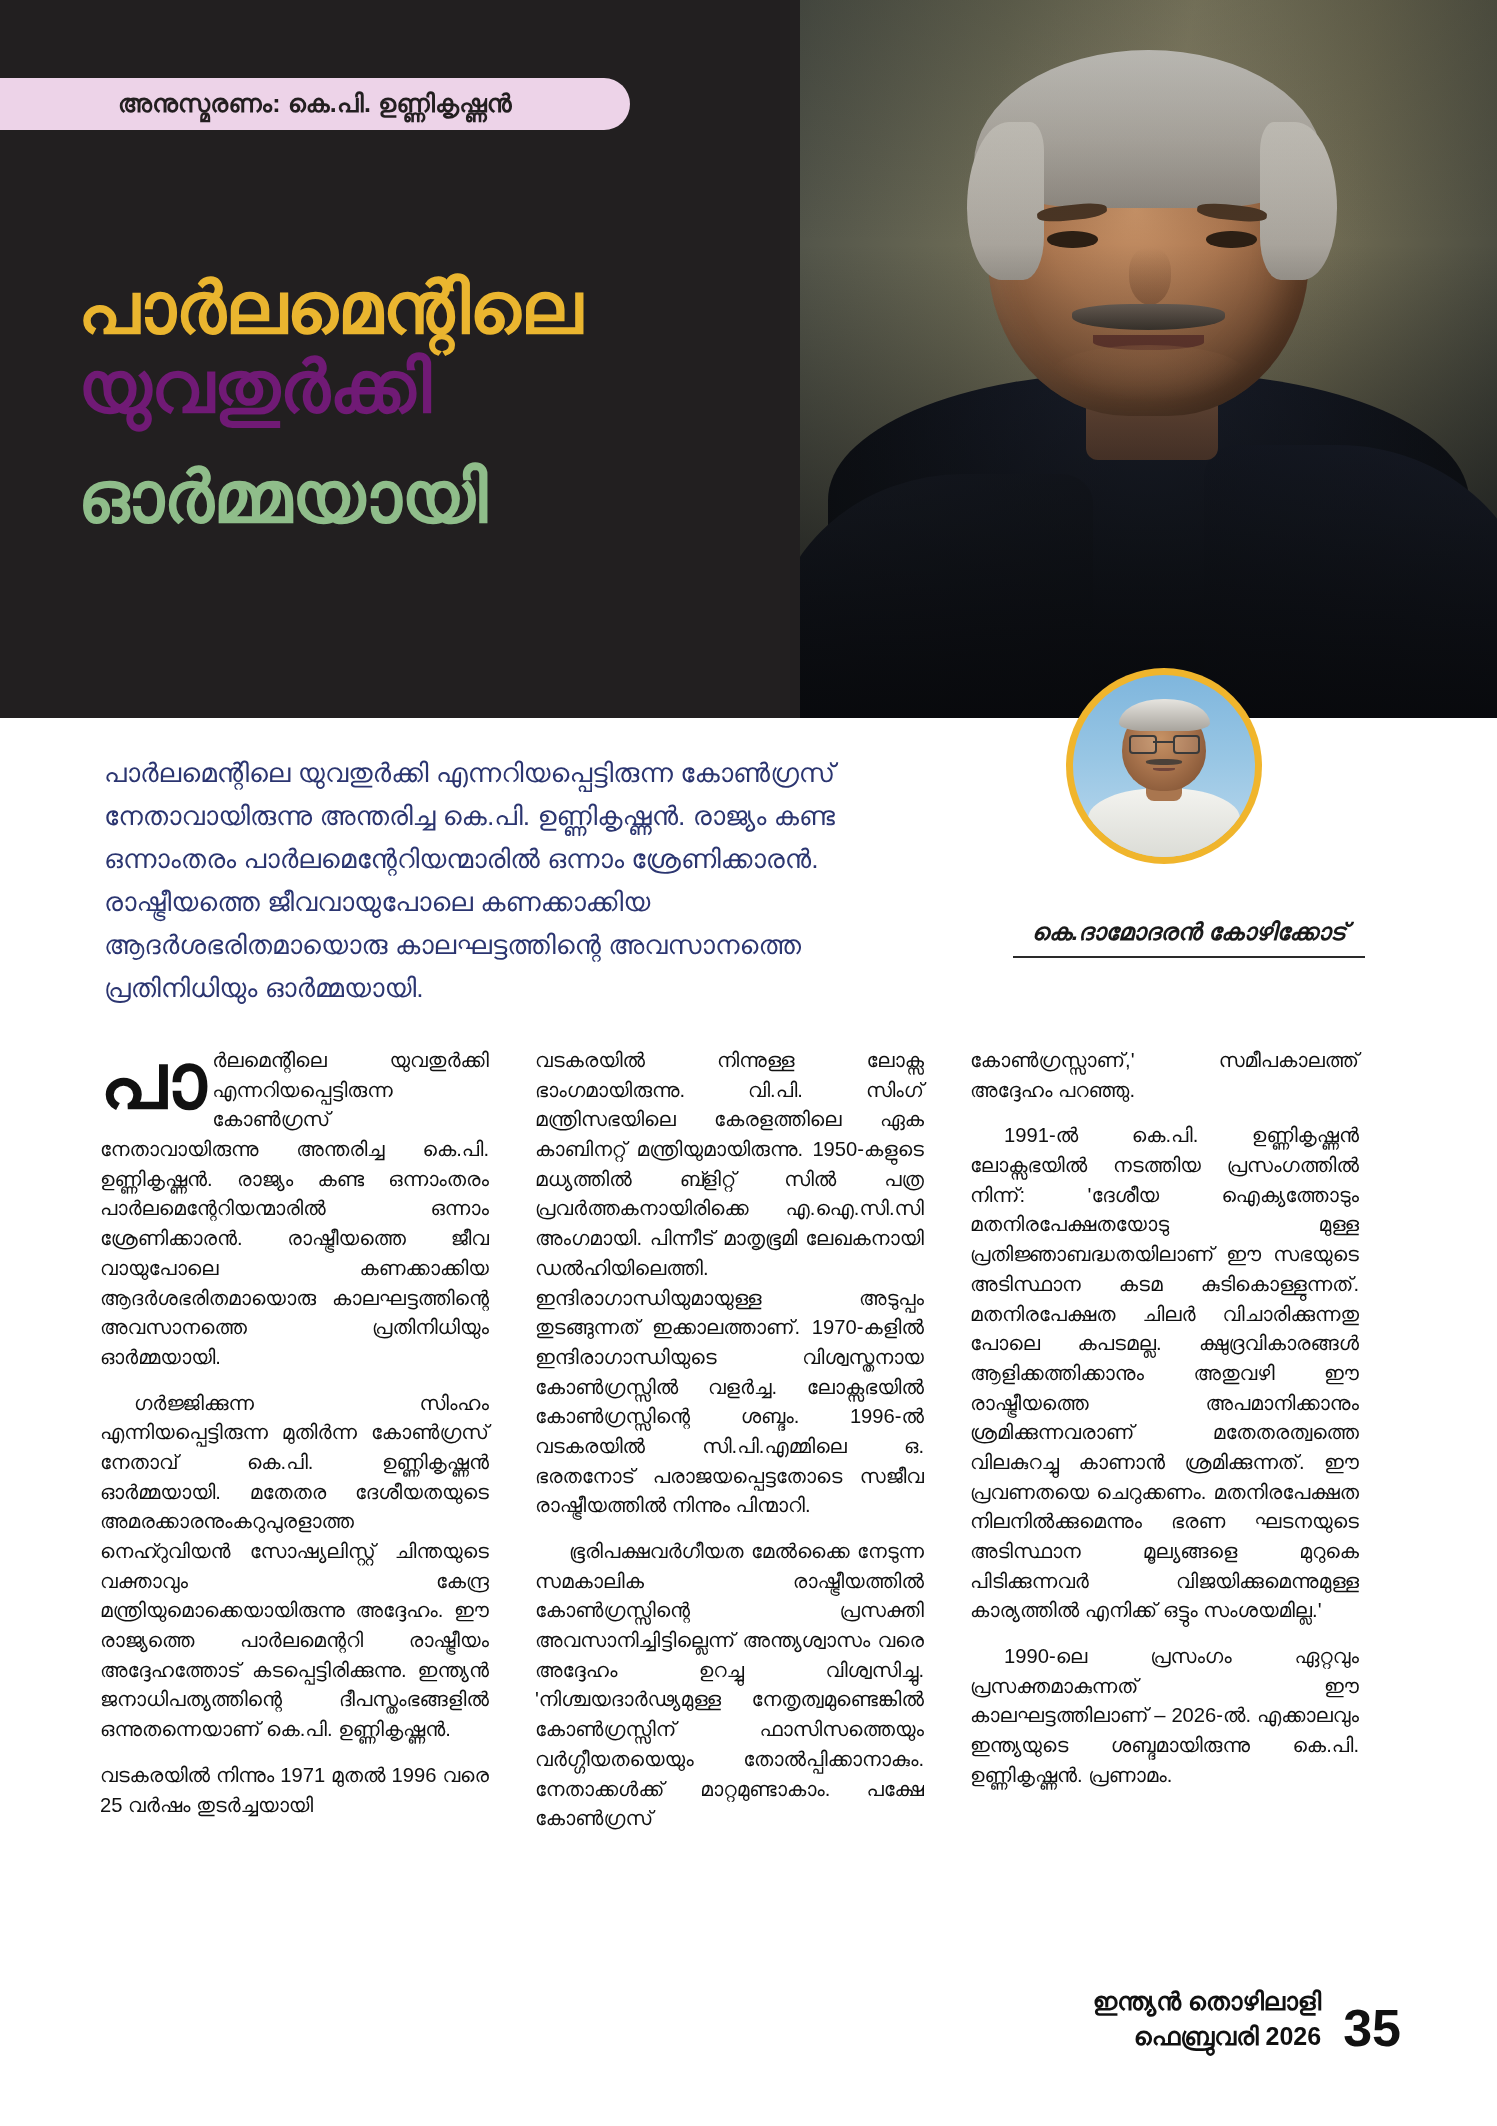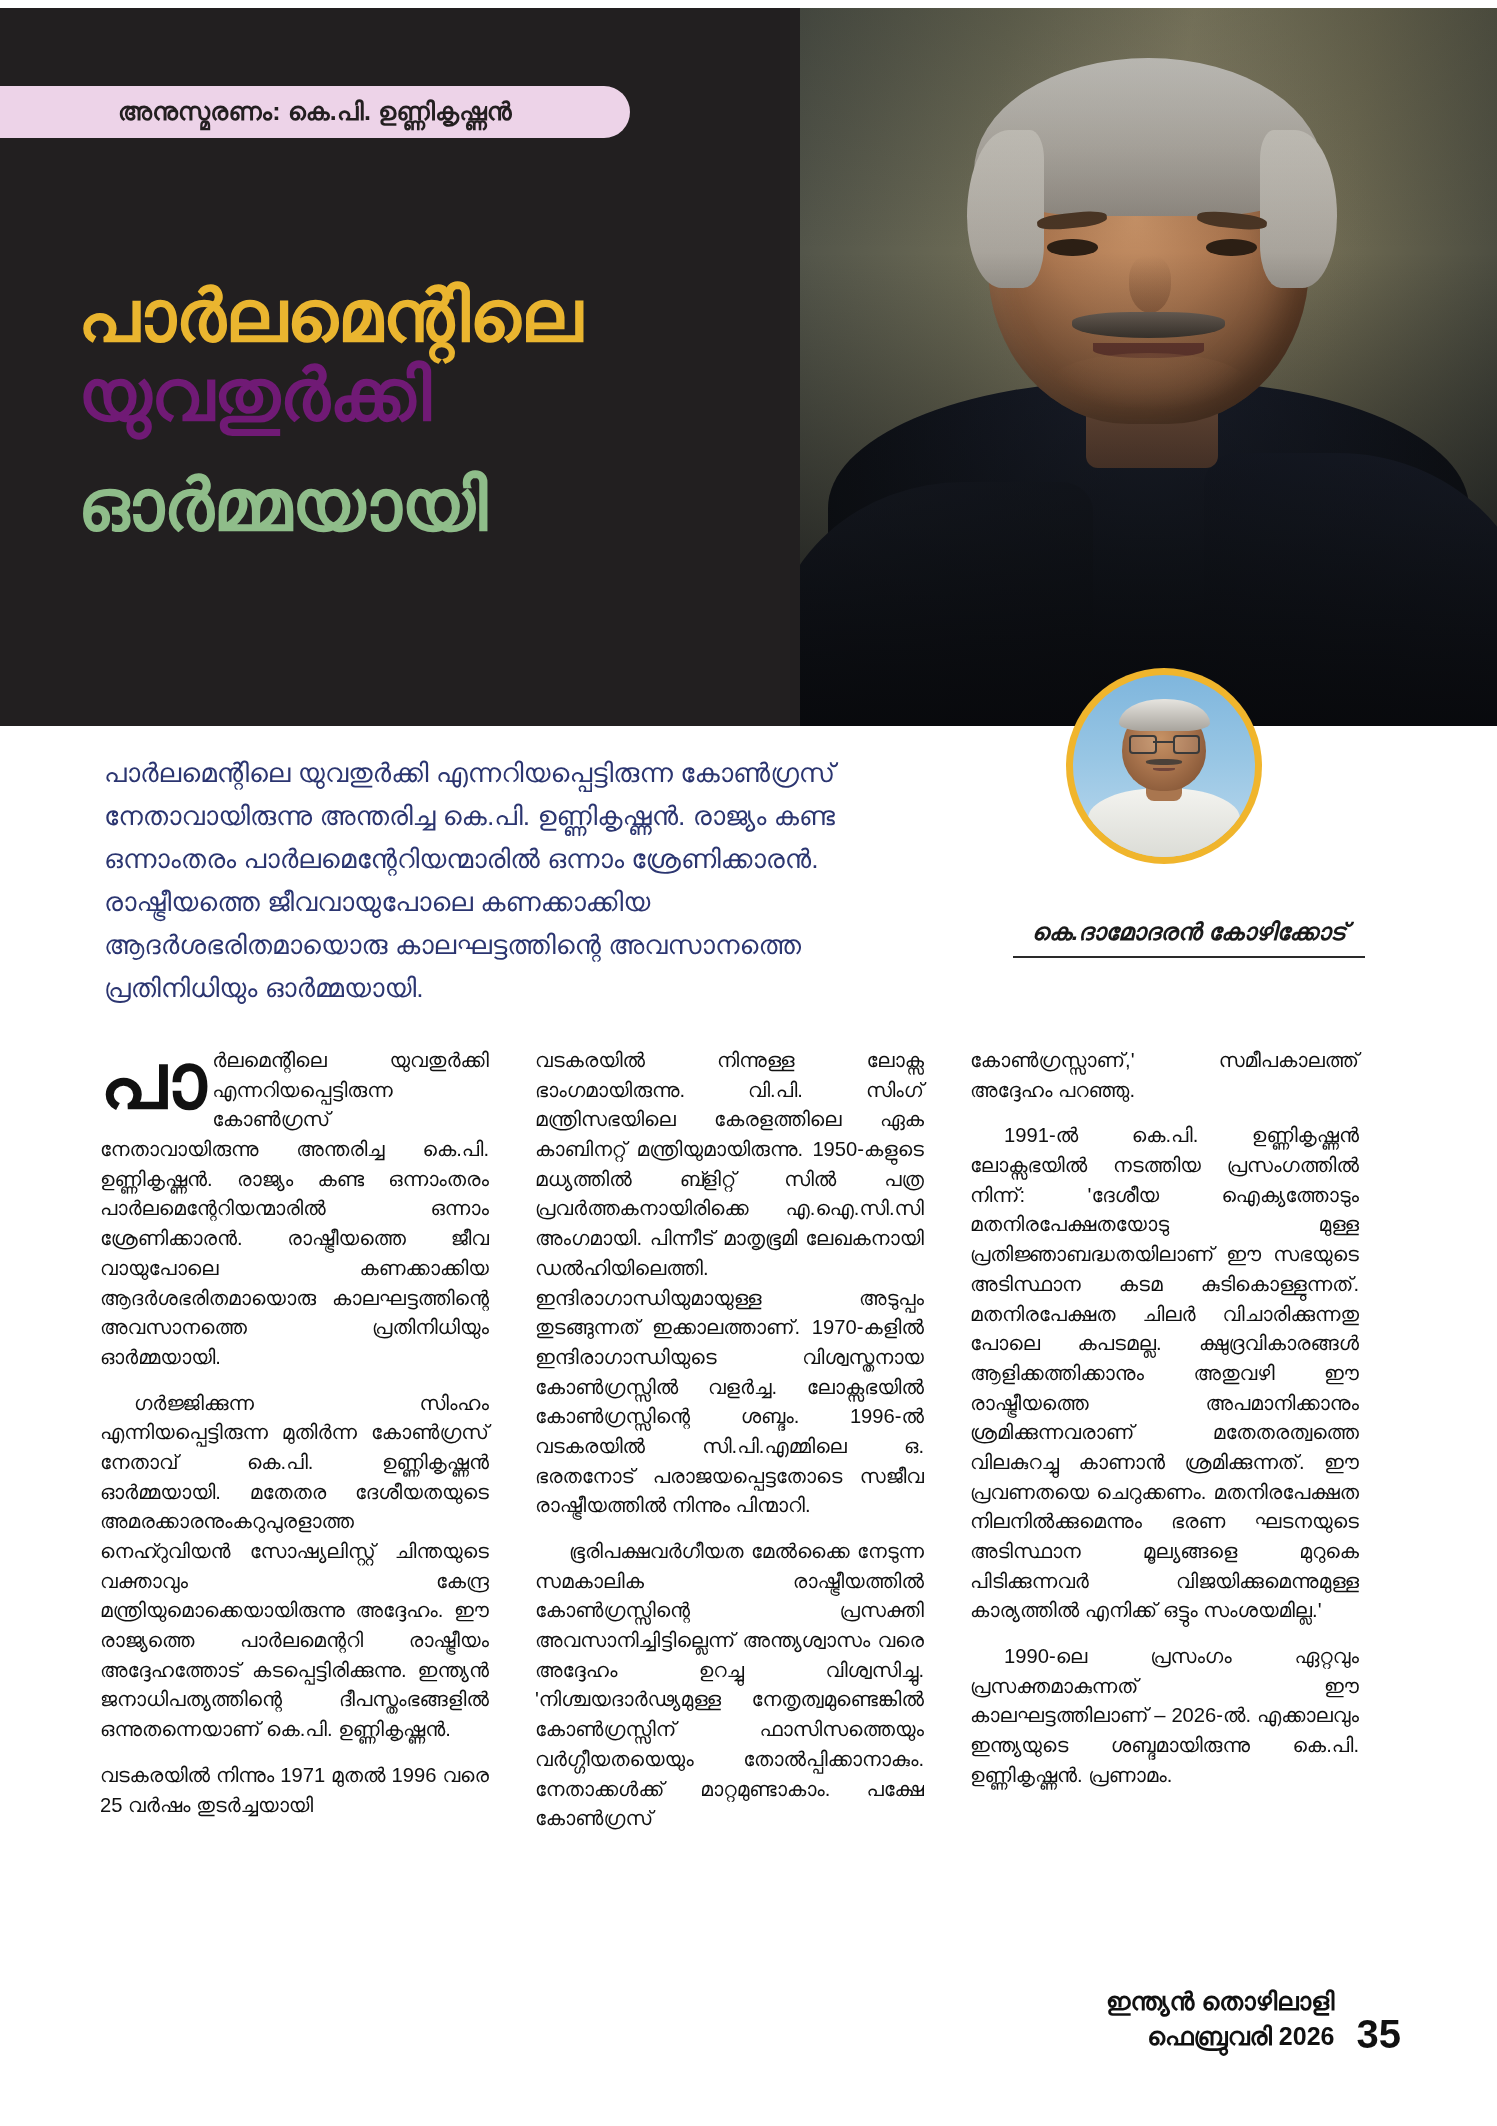--- a/index.html
+++ b/index.html
@@ -8,21 +8,21 @@
     width:1497px;height:2126px;
     background:#ffffff;
     font-family:"Liberation Sans","DejaVu Sans",sans-serif;
     color:#1a1a1a;
     overflow:hidden;
     position:relative;
   }
   .page{position:relative;width:1497px;height:2126px;background:#fff;}
 
   
-  .hero{position:absolute;left:0;top:8px;width:1389px;height:718px;}
+  .hero{position:absolute;left:0;top:0;width:1389px;height:718px;}
   .hero-dark{
     position:absolute;left:0;top:0;width:800px;height:718px;
     background:#221f20;
   }
   .kicker-band{
     position:absolute;left:0;top:78px;width:630px;height:52px;
     background:#edd3e8;
     border-radius:0 26px 26px 0;
     display:flex;align-items:center;
   }
@@ -223,21 +223,21 @@
 
   
   .footer{
     position:absolute;right:96px;bottom:74px;
     display:flex;align-items:flex-end;gap:22px;
   }
   .footer-txt{text-align:right;line-height:1.3;}
   .footer-mag{font-size:25px;font-weight:700;color:#111;}
   .footer-date{font-size:25px;font-weight:600;color:#111;margin-top:2px;}
   .footer-page{
-    font-size:40px;font-weight:700;color:#111;line-height:.9;
+    font-size:52px;font-weight:700;color:#111;line-height:.9;
   }
 </style>
 </head>
 <body>
 
 <div class="page">
 
   <div class="hero">
 
     <div class="hero-dark"></div>

